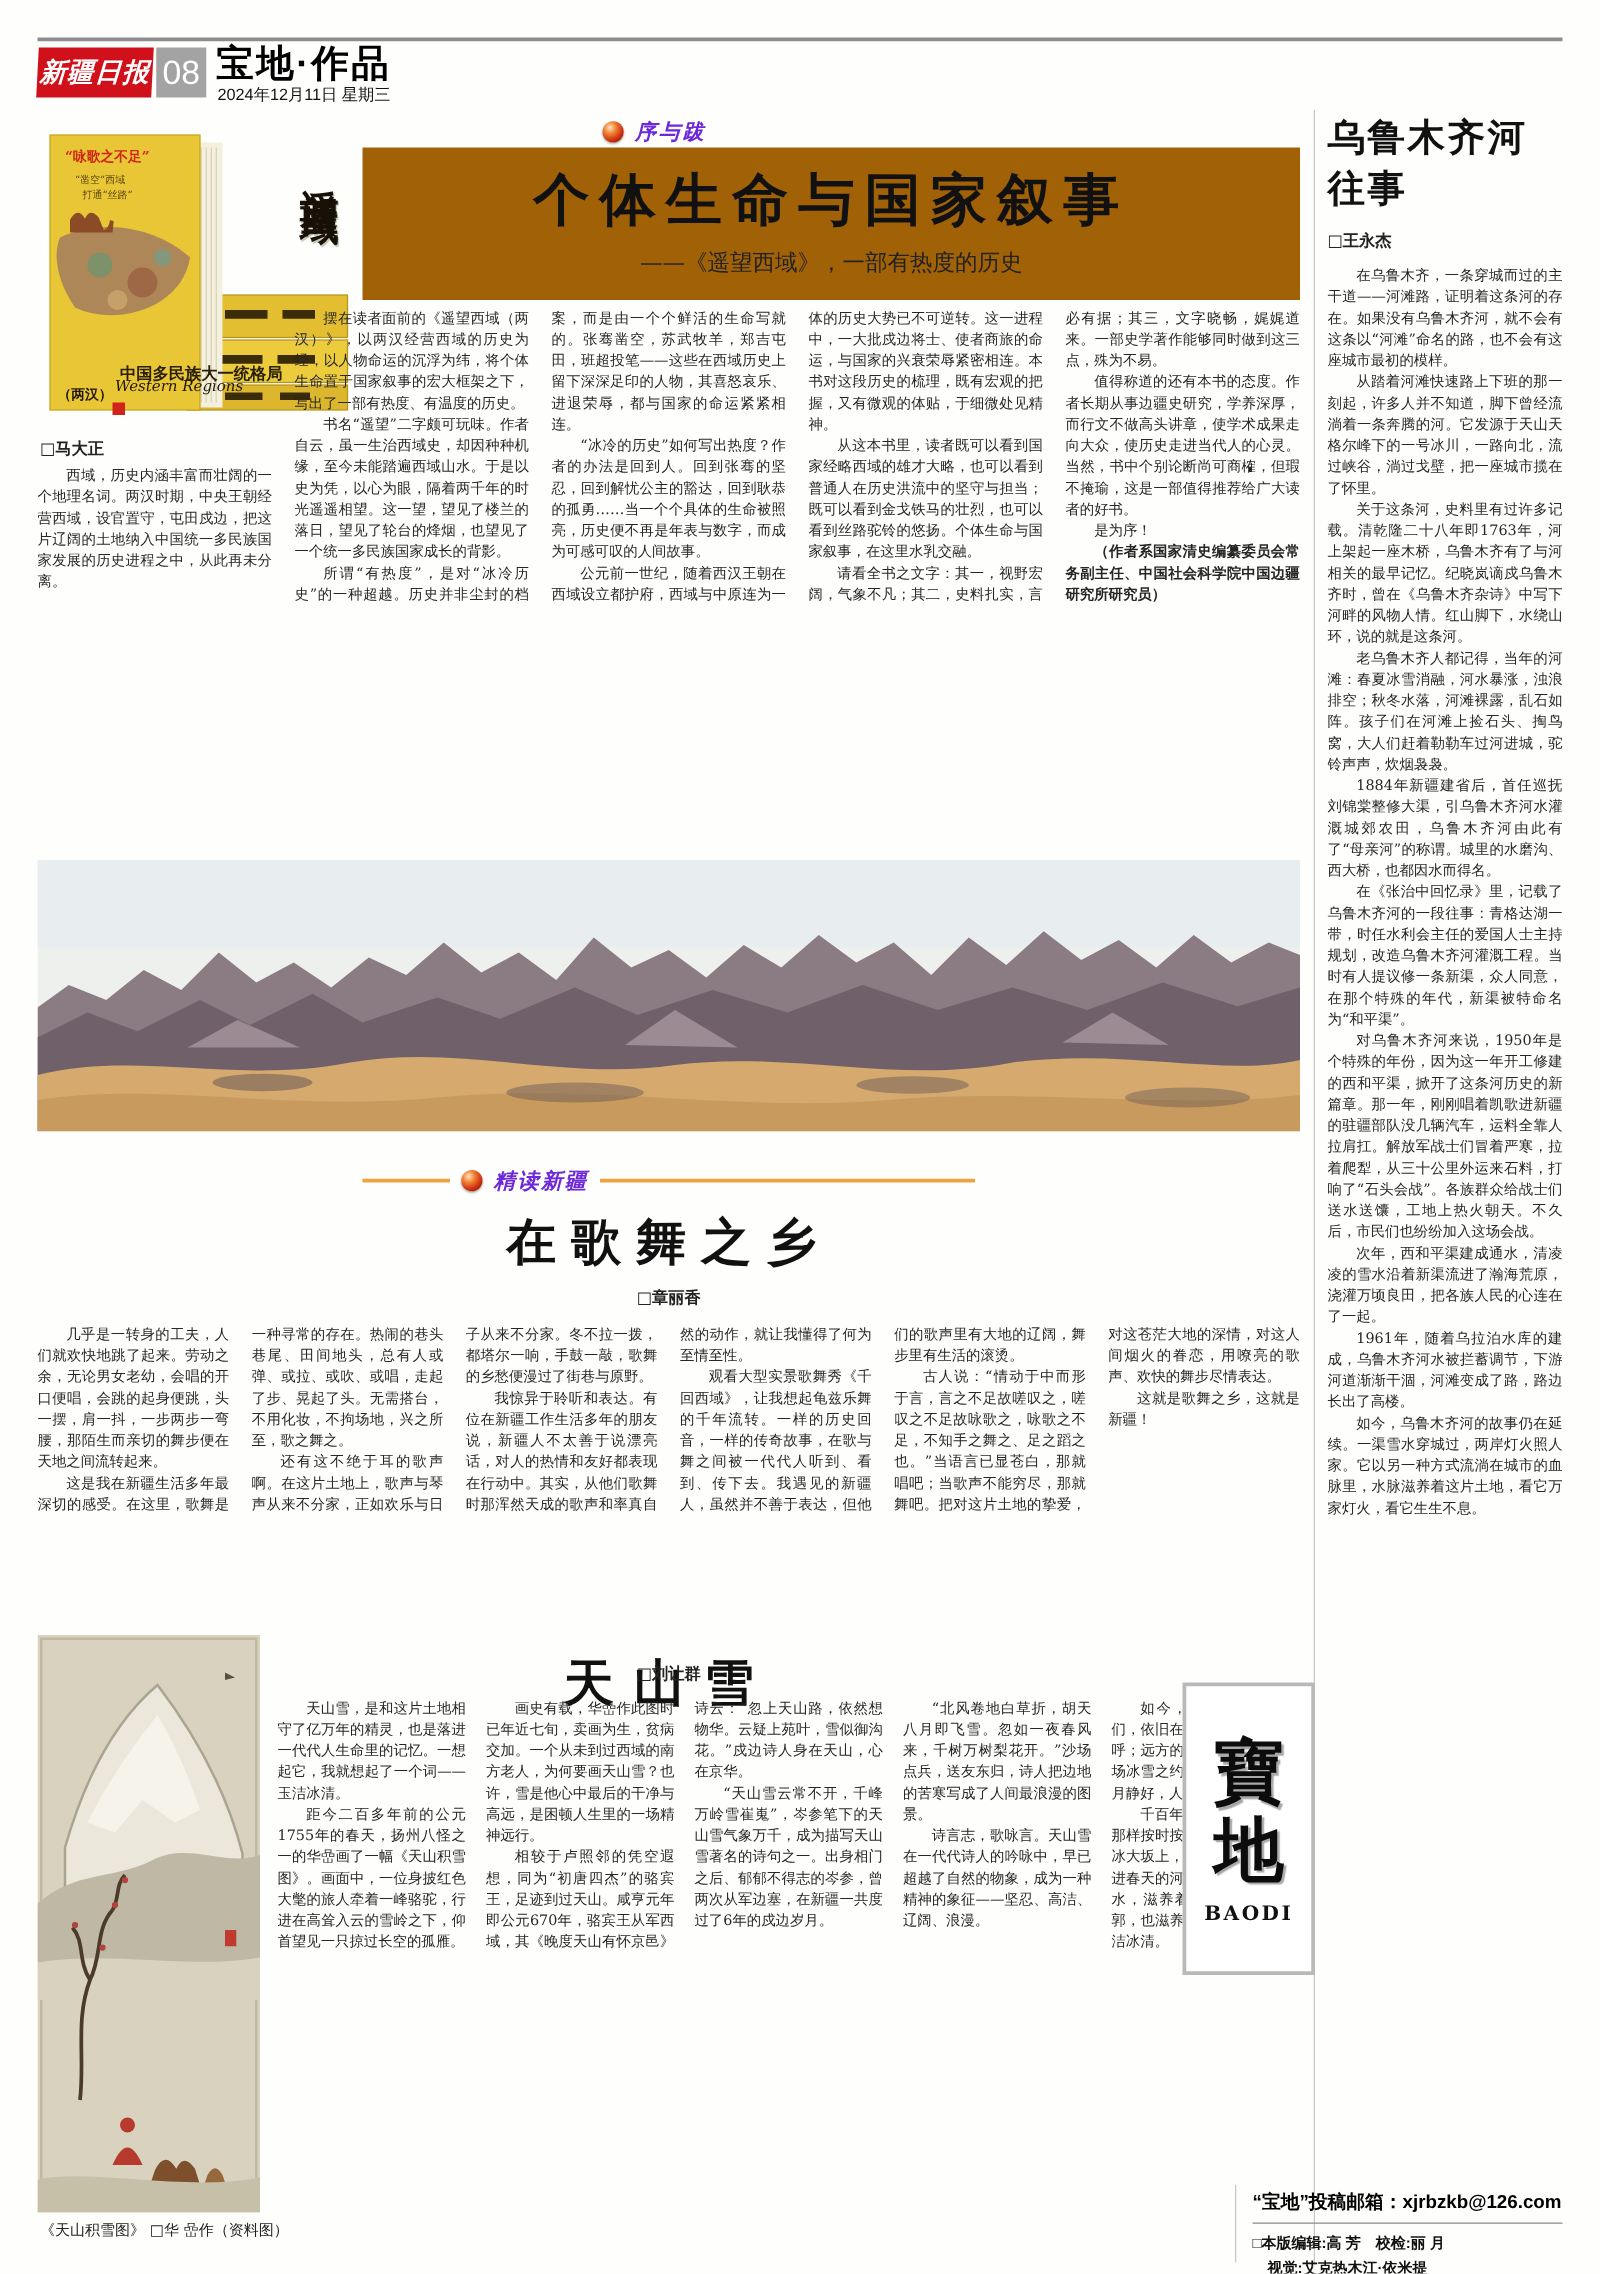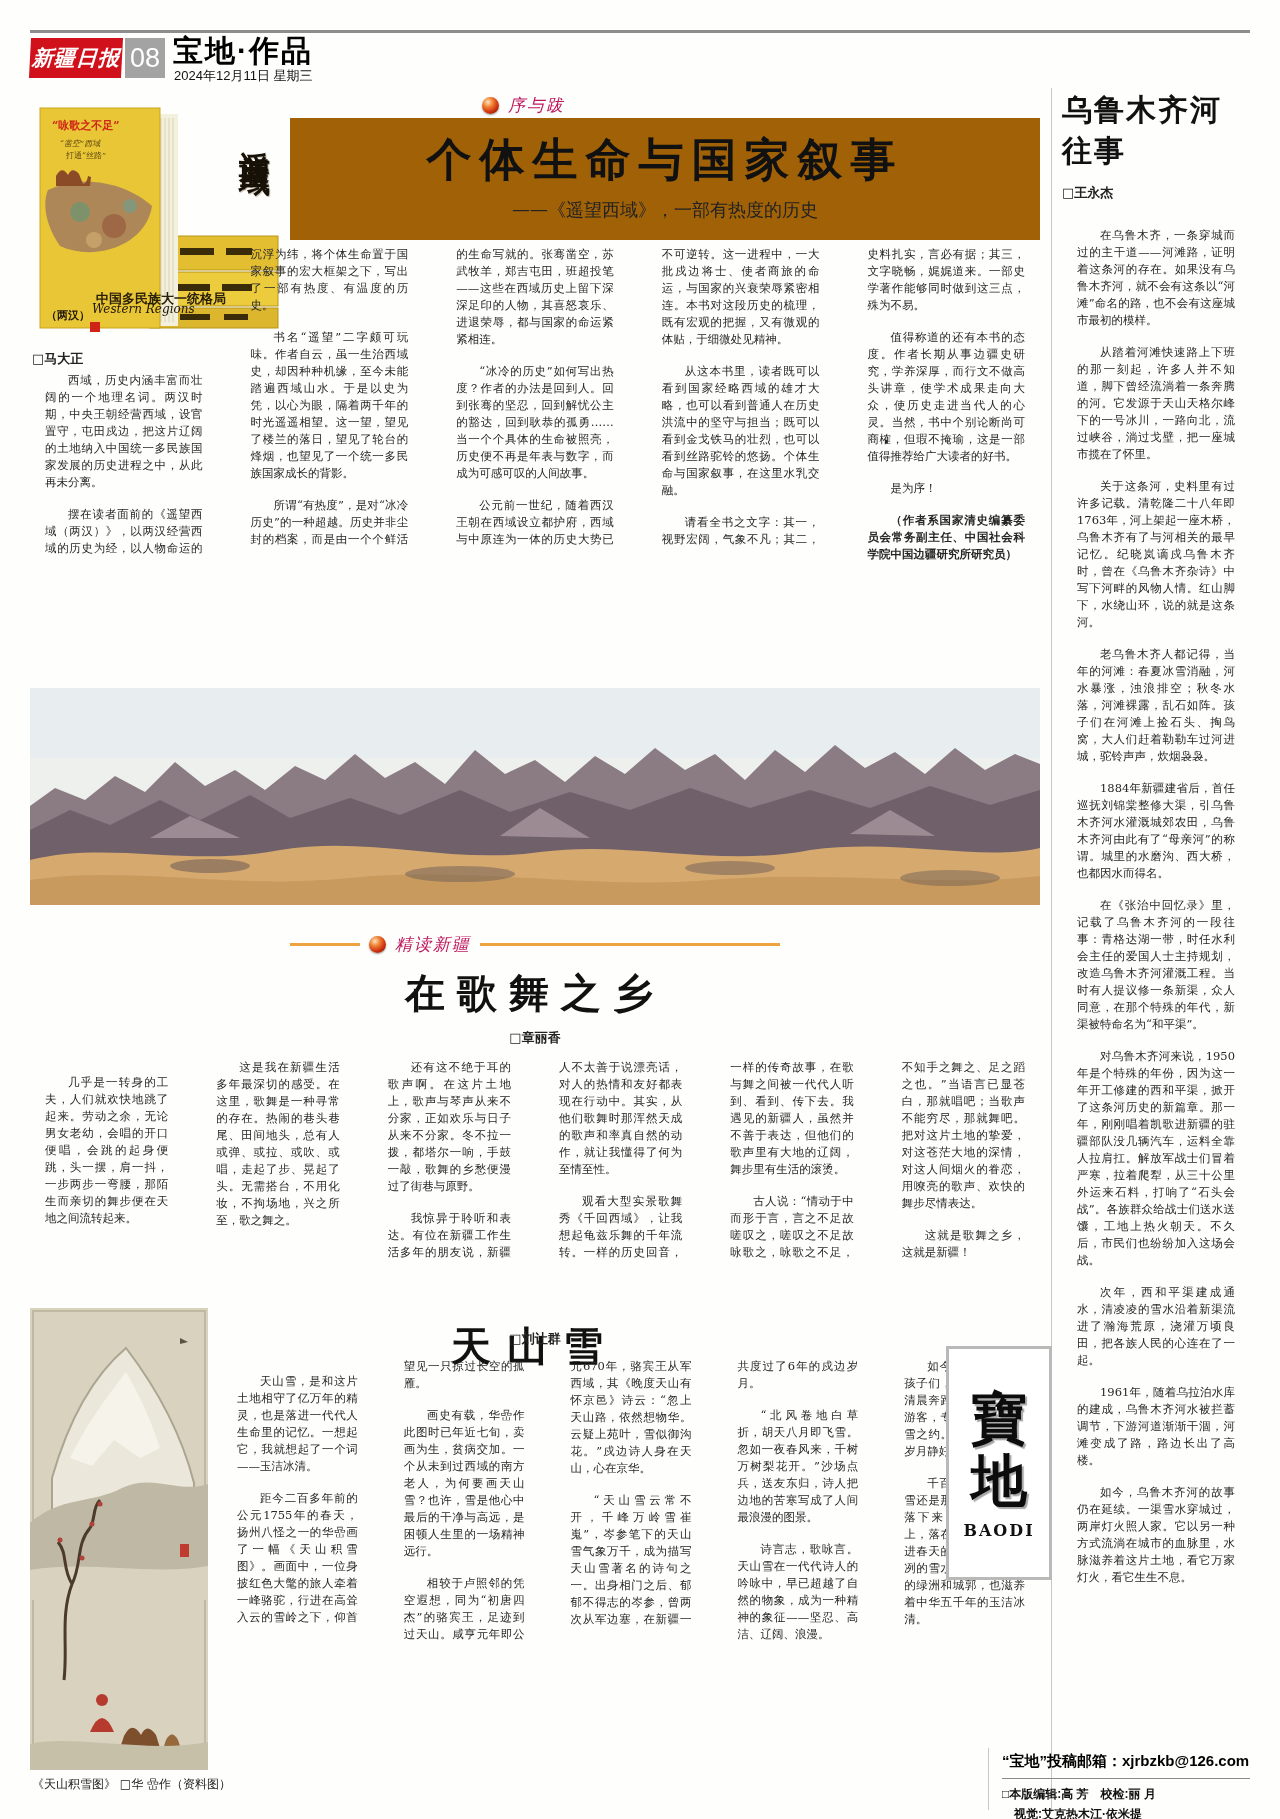--- a/index.html
+++ b/index.html
@@ -14,44 +14,44 @@
   #mast-num{left:125px;top:38px;width:40px;height:40px;background:#a3a3a3;color:#fff;
     display:flex;align-items:center;justify-content:center;font-size:27px;
     font-family:"Liberation Sans",sans-serif;}
   #mast-sec{left:173px;top:31px;font-size:30px;font-weight:bold;letter-spacing:2px;
     font-family:"Liberation Sans",sans-serif;color:#000;}
   #mast-date{left:174px;top:67px;font-size:13px;font-family:"Liberation Sans",sans-serif;color:#111;}
   
   .bullet{width:17px;height:17px;border-radius:50%;
     background:radial-gradient(circle at 35% 30%, #ffe2c0 0%, #f08234 30%, #d03210 62%, #641200 100%);
     box-shadow:0 1px 2px rgba(0,0,0,.4);}
-  .marker-label{color:#be185d;font-weight:normal;font-style:italic;font-size:17px;letter-spacing:2px;}
+  .marker-label{color:#6d28d9;font-weight:bold;font-style:italic;font-size:17px;letter-spacing:2px;}
   .oline{height:3px;background:#eda33f;}
   .byline{font-size:13px;font-weight:bold;color:#222;}
   .bodytxt{font-size:11.5px;line-height:17px;text-align:justify;color:#262626;overflow:hidden;}
-  .bodytxt p{margin:15px;text-indent:2em;}
+  .bodytxt p{margin:0;text-indent:2em;}
   .bodytxt p.bold{font-weight:bold;}
   .vrule{width:1px;background:#c8c8c8;}
   
   #artA{left:30px;top:88px;width:1010px;height:817px;}
   #artA-marker{left:452px;top:6px;display:flex;align-items:center;gap:9px;}
   #artA-band{left:260px;top:30px;width:750px;height:122px;background:#a16207;}
   #artA-title{width:100%;text-align:center;margin-top:12px;font-size:45px;letter-spacing:8px;
     color:#111;font-weight:600;}
   #artA-sub{width:100%;text-align:center;margin-top:8px;font-size:18px;color:#222;}
   #bookwrap{left:0;top:6px;width:252px;height:252px;}
   .spacer{float:left;width:178px;height:126px;}
   #artA-byline{left:2px;top:262px;}
   #artA-body{left:0;top:158px;width:1010px;height:442px;column-count:5;column-gap:18px;}
   #photoA{left:0;top:600px;width:1010px;height:217px;}
   
   .bk-title{left:204px;top:32px;writing-mode:vertical-rl;font-size:31px;font-weight:bold;
     color:#171107;letter-spacing:5px;text-shadow:1px 1px 0 rgba(60,40,0,.25);}
   .bk-tag{left:22px;top:24px;font-size:11px;font-weight:bold;color:#cf2417;}
-  .bk-tag2{left:30px;top:44px;font-size:8px;color:#5a440f;font-style:italic;}
+  .bk-tag2{left:30px;top:44px;font-size:8px;color:#5a440f;}
   .bk-tag3{left:36px;top:56px;font-size:8px;color:#5a440f;}
   .bk-sub{left:66px;top:196px;font-size:13px;color:#2a2008;font-weight:bold;}
   .bk-eng{left:62px;top:208px;font-size:12px;font-style:italic;color:#1e1708;}
   .bk-vol{left:16px;top:214px;font-size:11px;font-weight:bold;color:#1e1708;}
   
   #railrule{left:1051px;top:88px;height:1724px;}
   #rail{left:1062px;top:90px;width:188px;}
   #rail-title{font-size:30px;font-weight:bold;letter-spacing:2px;color:#111;margin:0 0 12px 0;font-family:Liberation Serif, serif;}
   #rail-byline{margin-bottom:10px;}
   #rail-body{height:1540px;}

